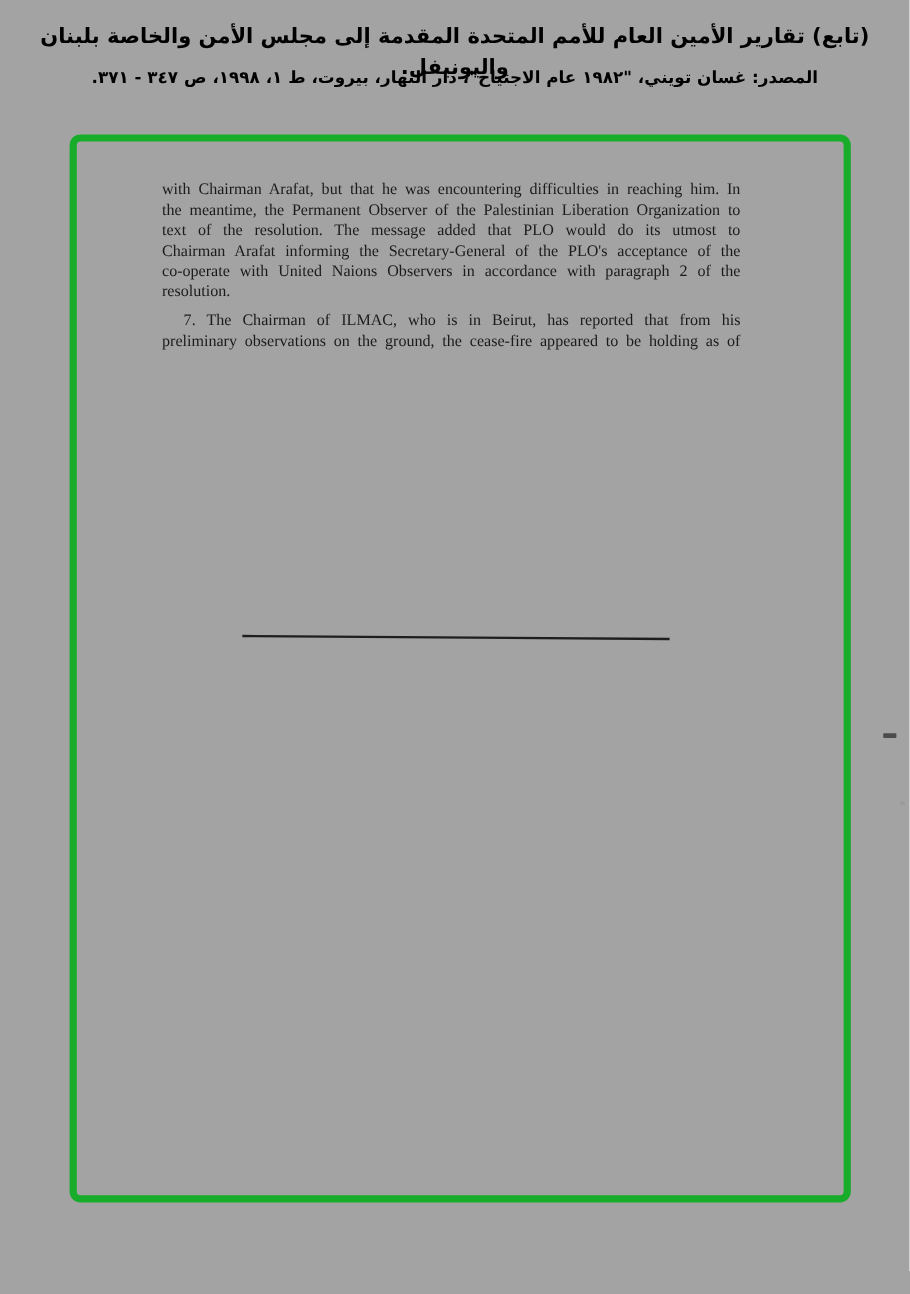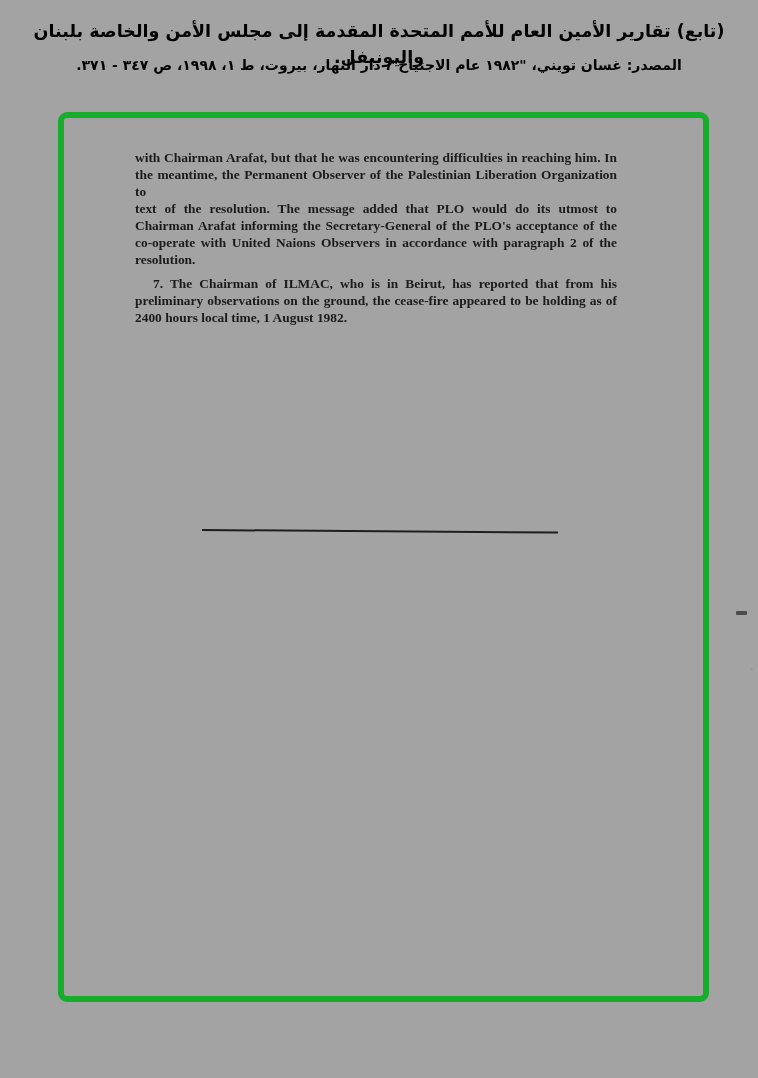--- a/index.html
+++ b/index.html
@@ -50,21 +50,21 @@
   .doc-body {
     position: absolute;
     left: 135px;
     top: 149px;
     width: 482px;
     color: #1b1b1b;
     font-size: 13.4px;
     line-height: 17px;
     font-family: "Liberation Serif", serif;
   }
-  .para { margin: 0 0 7px 0; font-weight: bold; }
+  .para { margin: 0 0 7px 0; }
   .para:last-child { margin-bottom: 0; }
   .line {
     text-align: justify;
     text-align-last: justify;
     white-space: normal;
   }
   .line.last { text-align-last: left; }
   .line.indent { text-indent: 18px; }
   .divider-line {
     position: absolute;
@@ -112,21 +112,20 @@
         <div class="line">with Chairman Arafat, but that he was encountering difficulties in reaching him. In</div>
         <div class="line">the meantime, the Permanent Observer of the Palestinian Liberation Organization to</div>
         <div class="line">text of the resolution. The message added that PLO would do its utmost to</div>
         <div class="line">Chairman Arafat informing the Secretary-General of the PLO's acceptance of the</div>
         <div class="line">co-operate with United Naions Observers in accordance with paragraph 2 of the</div>
         <div class="line last">resolution.</div>
       </div>
       <div class="para">
         <div class="line indent">7. The Chairman of ILMAC, who is in Beirut, has reported that from his</div>
         <div class="line">preliminary observations on the ground, the cease-fire appeared to be holding as of</div>
-        <div class="line last">2400 hours local time, 1 August 1982.</div>
       </div>
     </div>
 
   <div class="divider-line"></div>
 
   <div class="margin-mark-1"></div>
   <div class="margin-mark-2"></div>
 
 </div>
 

